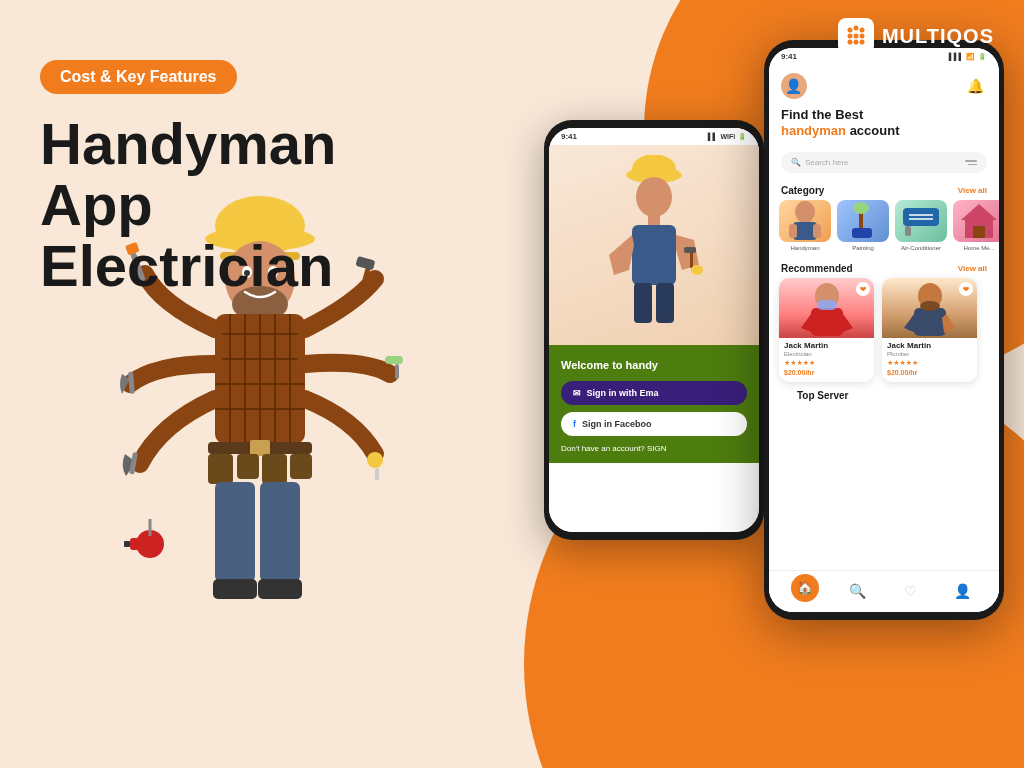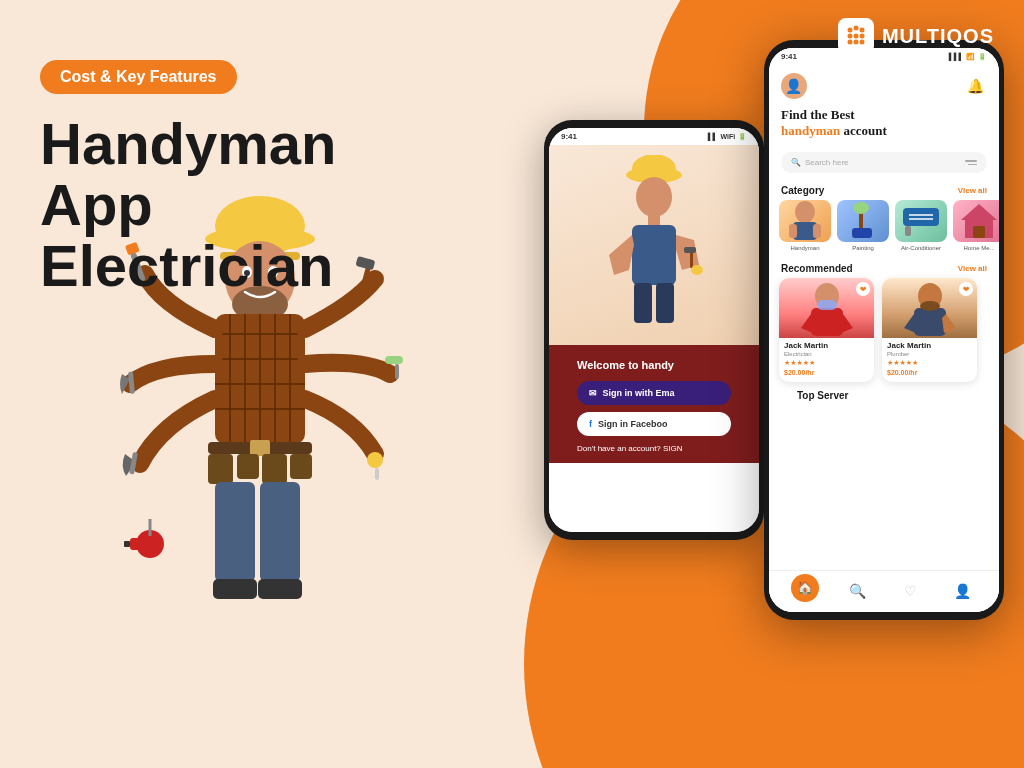--- a/index.html
+++ b/index.html
@@ -180,22 +180,22 @@
       width: 100%;
       height: 200px;
       background: linear-gradient(160deg, #f9e8d8 0%, #f0d0b0 100%);
       position: relative;
       display: flex;
       align-items: center;
       justify-content: center;
     }
 
     .back-phone-orange {
-      background: #7f1d1d;
-      padding: 14px 28px 10px;
+      background: #4d7c0f;
+      padding: 14px 12px 10px;
       color: white;
     }
 
     .welcome-title {
       font-size: 11px;
       font-weight: 800;
       color: white;
       margin-bottom: 10px;
     }
 
@@ -269,21 +269,20 @@
 
     .hero-text-area {
       padding: 4px 12px 8px;
     }
 
     .find-text {
       font-size: 13px;
       font-weight: 900;
       color: #1a1a1a;
       line-height: 1.2;
-      font-family: Liberation Serif, serif;
     }
 
     .find-text .orange {
       color: #f07c1e;
     }
 
     .search-bar {
       margin: 6px 12px;
       background: #f5f5f5;
       border-radius: 20px;

